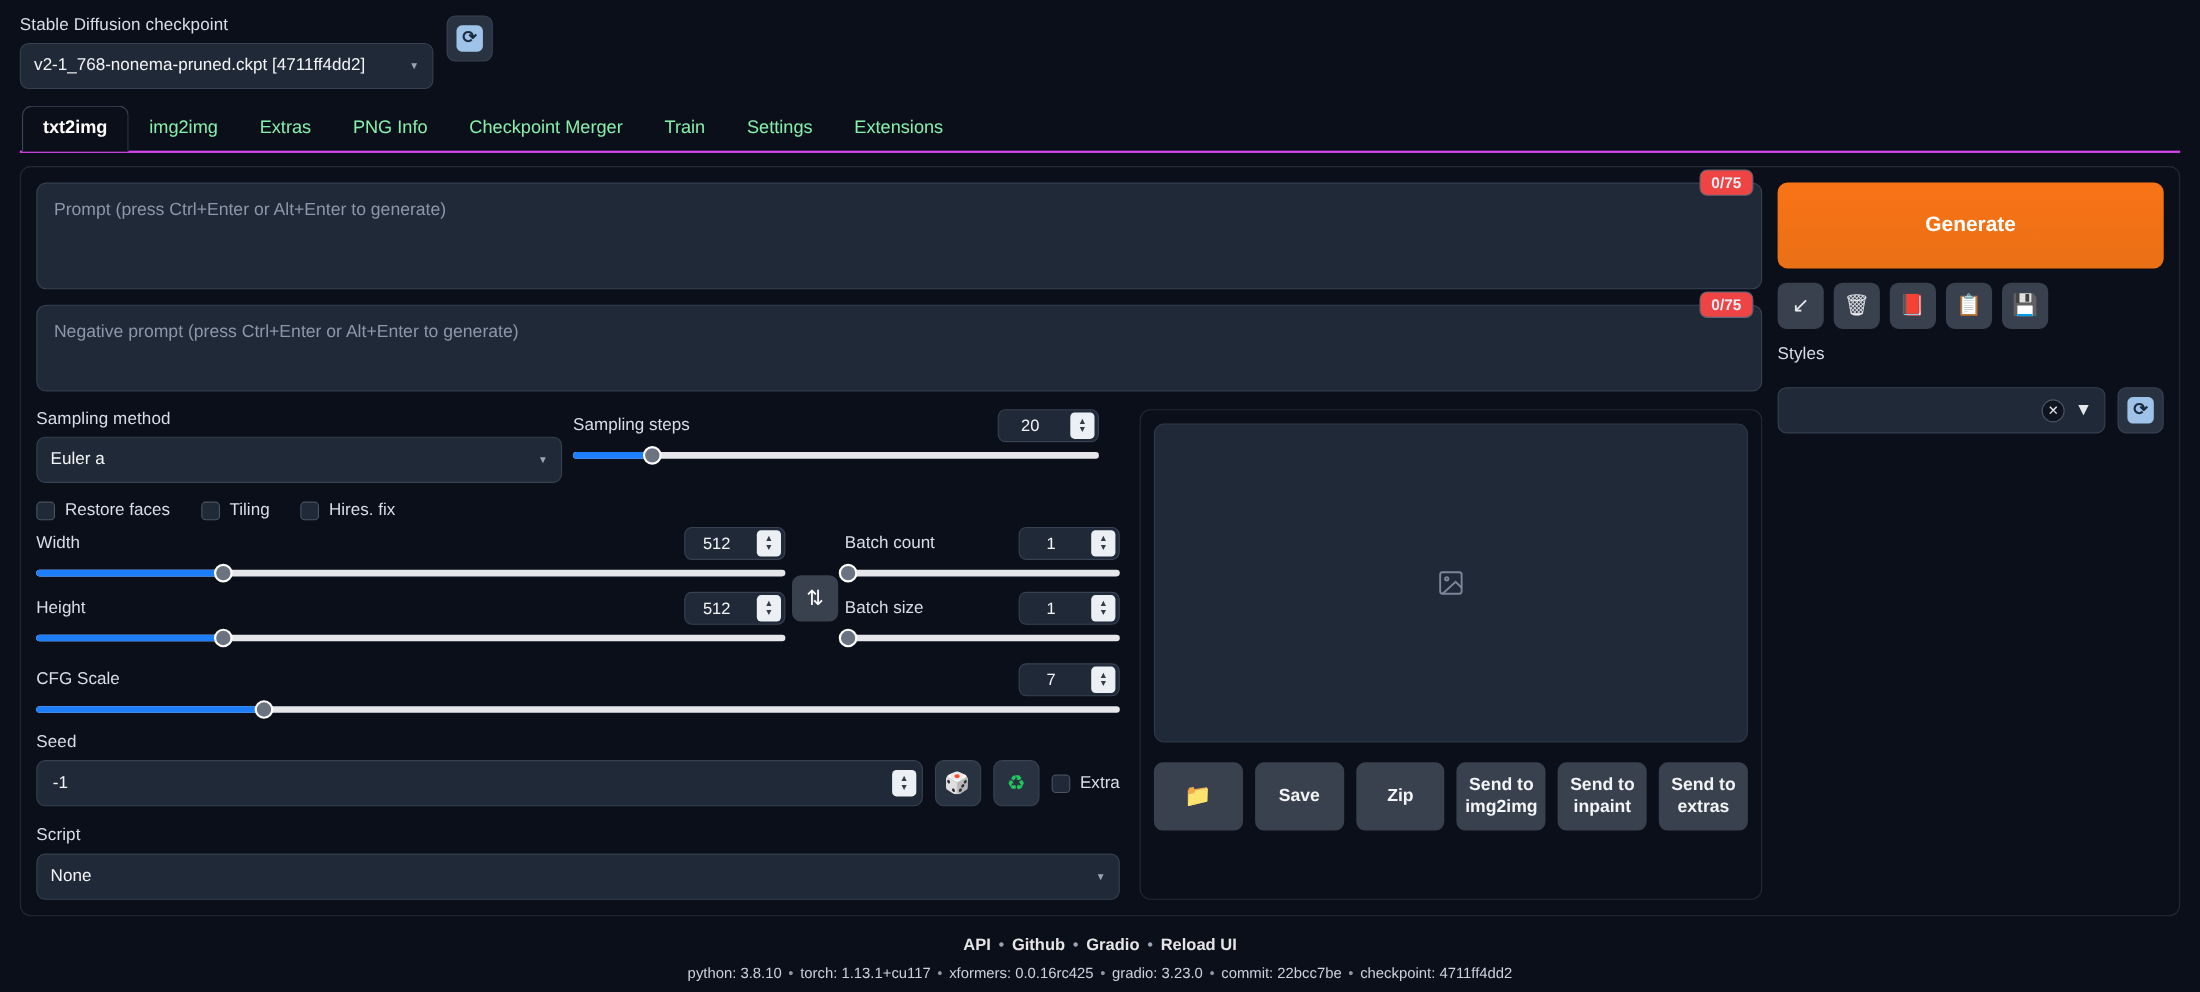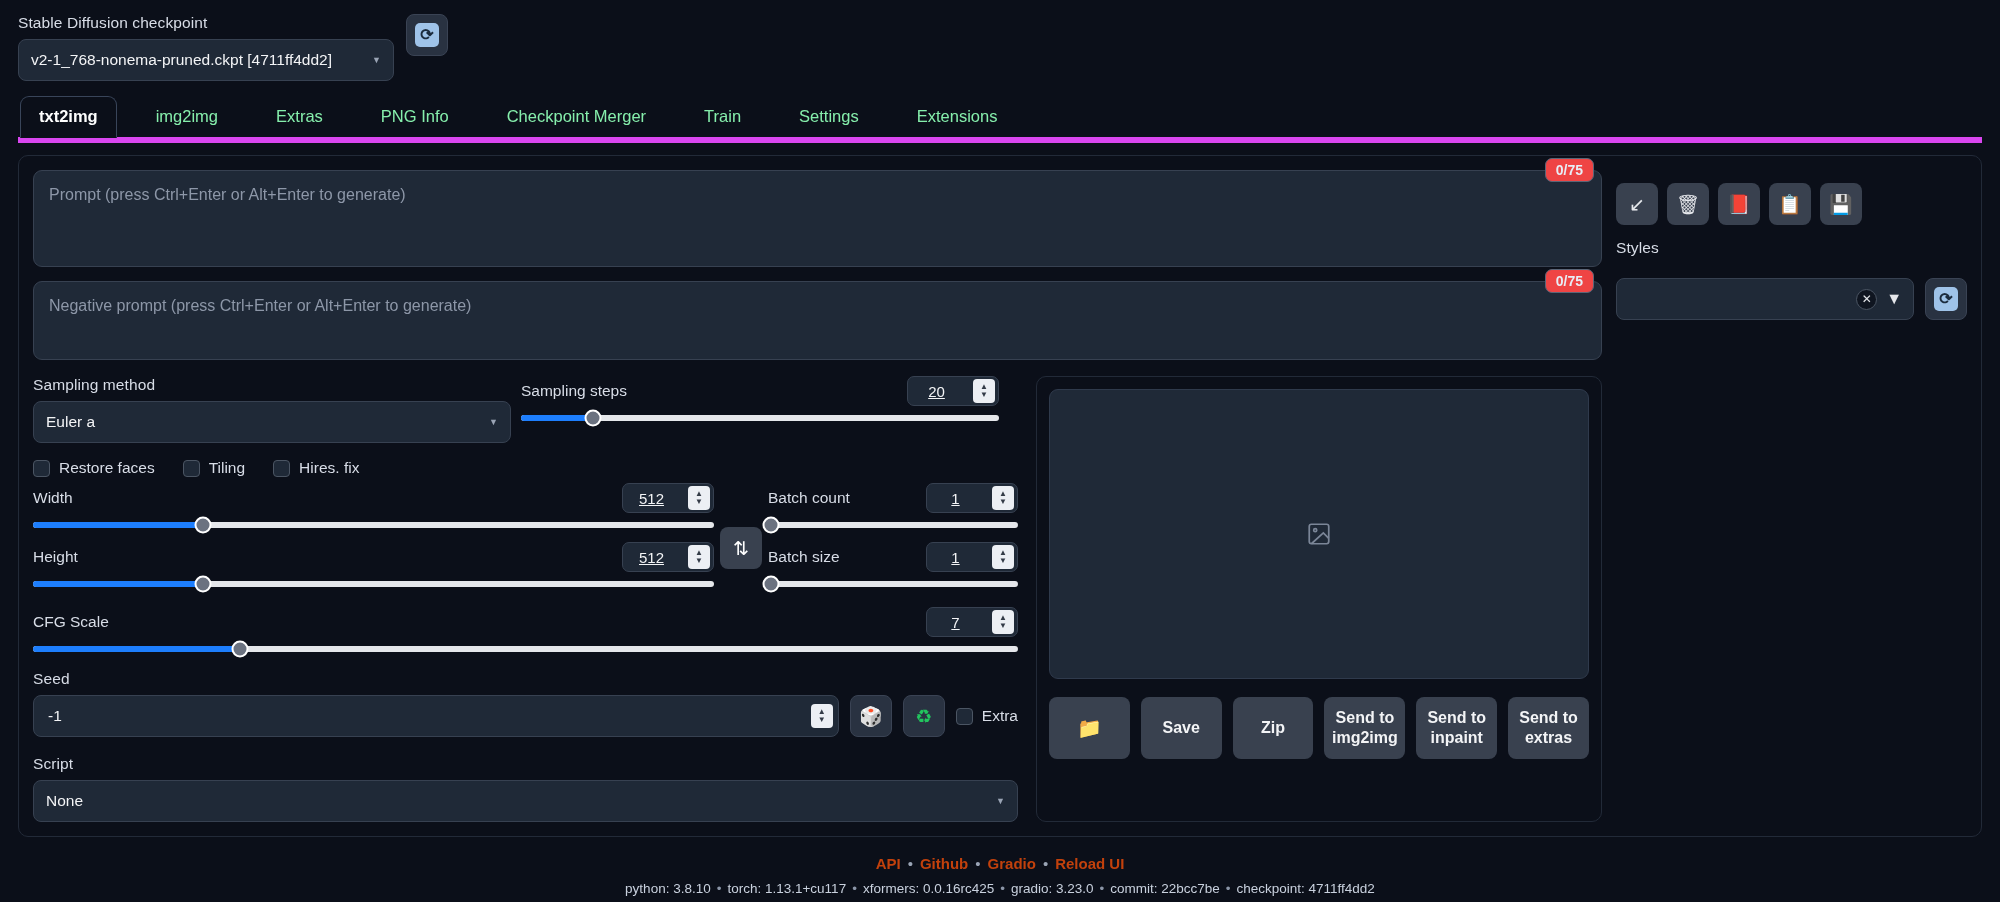--- a/index.html
+++ b/index.html
@@ -29,21 +29,21 @@
     width: 42px; height: 42px; border-radius: 8px; background: #293241; border: 1px solid #3a4354;
     display: flex; align-items: center; justify-content: center; font-size: 19px; line-height: 1;
   }
   .refresh-glyph {
     width: 24px; height: 24px; border-radius: 5px;
     background: #9fc3e8; color: #1b2b3d; display: flex; align-items: center; justify-content: center;
     font-size: 16px; font-weight: bold;
   }
 
   
-  .tabs { display: flex; align-items: center; gap: 20px; border-bottom: 6px solid #d946ef; padding-left: 2px; }
+  .tabs { display: flex; align-items: center; gap: 0; border-bottom: 2px solid #d946ef; padding-left: 2px; }
   .tab {
     padding: 10px 18px 11px 18px; font-size: 16.5px; color: #86efac; border-radius: 9px 9px 0 0;
     border: 1px solid transparent; position: relative; top: 1px; white-space: nowrap;
   }
   .tab.active {
     background: #0b0f19; color: #ffffff; font-weight: bold;
     border: 1px solid #39455a; border-bottom-color: #0b0f19;
   }
 
   
@@ -97,21 +97,21 @@
   .two-col { display: flex; gap: 10px; }
   .half { width: 478px; }
 
   .slider-group { margin-bottom: 4px; }
   .slider-head { display: flex; align-items: center; justify-content: space-between; height: 30px; }
   .slider-head .lbl { font-size: 15.5px; color: #d8dde7; }
   .num-box {
     display: flex; align-items: center; background: #1f2937; border: 1px solid #374151;
     border-radius: 7px; height: 30px; padding: 0 3px 0 0; min-width: 92px;
   }
-  .num-box .val { flex: 1; text-align: center; font-size: 15px; color: #f3f4f6; padding: 0 8px 0 0; text-decoration: underline; }
+  .num-box .val { flex: 1; text-align: center; font-size: 15px; color: #f3f4f6; padding: 0 8px 0 0; }
   .spin {
     width: 22px; height: 24px; background: #eceff4; border-radius: 4px; color: #333b47;
     display: flex; flex-direction: column; align-items: center; justify-content: center;
     font-size: 8px; line-height: 8px;
   }
   .track { height: 6px; background: #e5e7eb; border-radius: 3px; position: relative; margin-top: 9px; }
   .track .fill { position: absolute; left: 0; top: 0; height: 6px; background: #1d7efd; border-radius: 3px; }
   .track .knob {
     position: absolute; top: 50%; width: 17px; height: 17px; border-radius: 50%;
     background: #6b7280; border: 2px solid #ffffff; transform: translate(-50%,-50%);
@@ -155,21 +155,21 @@
     flex: 1; height: 62px; background: #39414f; border-radius: 8px;
     display: flex; align-items: center; justify-content: center; text-align: center;
     font-size: 16px; color: #f3f4f6; font-weight: bold; line-height: 1.25; padding: 0 6px;
   }
   .out-btn.folder { font-weight: normal; font-size: 20px; }
 
   
   .footer { text-align: center; margin-top: 18px; }
   .footer-links { font-size: 15px; color: #e5e7eb; font-weight: bold; }
   .footer-links span.sep { color: #9aa4b5; margin: 0 7px; font-weight: normal; }
-  .footer-links a { color: #c2410c; text-decoration: none; }
+  .footer-links a { color: #e5e5e5; text-decoration: none; }
   .footer-ver { font-size: 13.5px; color: #c9d1de; margin-top: 9px; }
   .footer-ver span.sep { color: #8b95a7; margin: 0 6px; }
 </style>
 </head>
 <body>
 
 <div class="page">
 
   <div class="ckpt-row">
     <div class="ckpt-block">
@@ -399,20 +399,21 @@
               <div class="out-btn">Send to inpaint</div>
               <div class="out-btn">Send to extras</div>
             </div>
           </div>
         </div>
 
       </div>
     </div>
 
     <div class="col-right">
+      <div class="generate-btn">Generate</div>
       <div class="tool-row">
         <div class="tool-btn">
           <span>↙</span>
         </div>
         <div class="tool-btn">
           <span>🗑</span>
         </div>
         <div class="tool-btn">
           <span>📕</span>
         </div>

